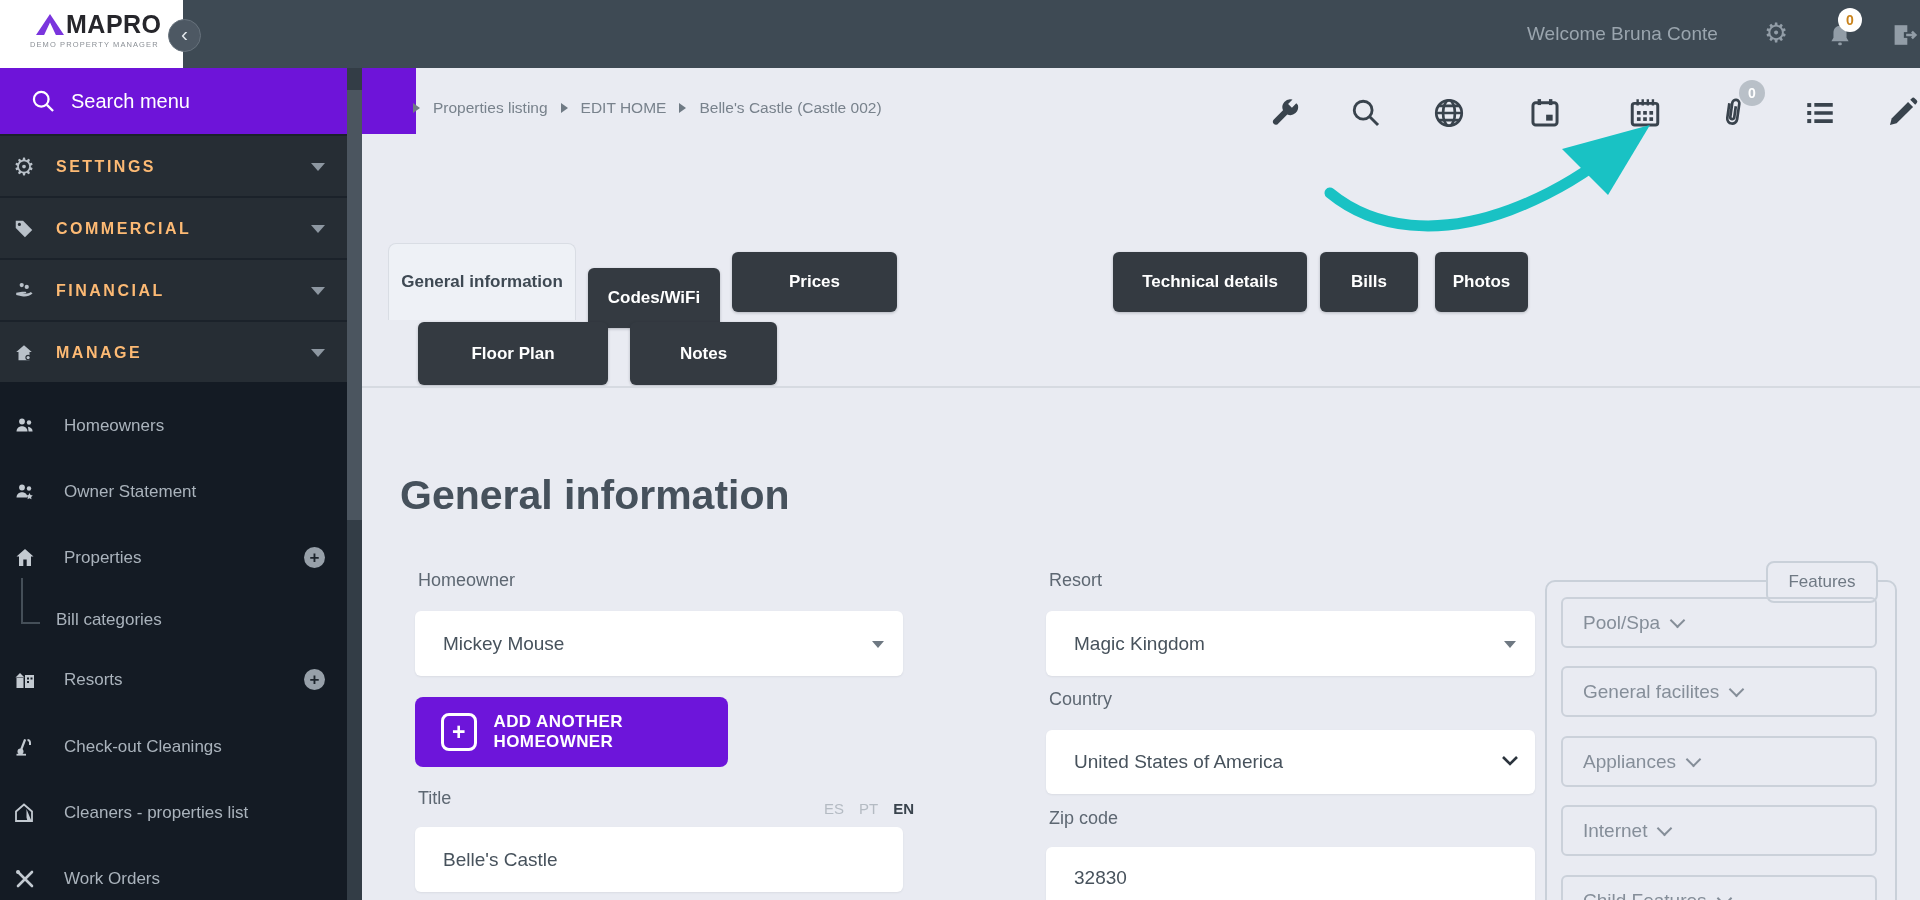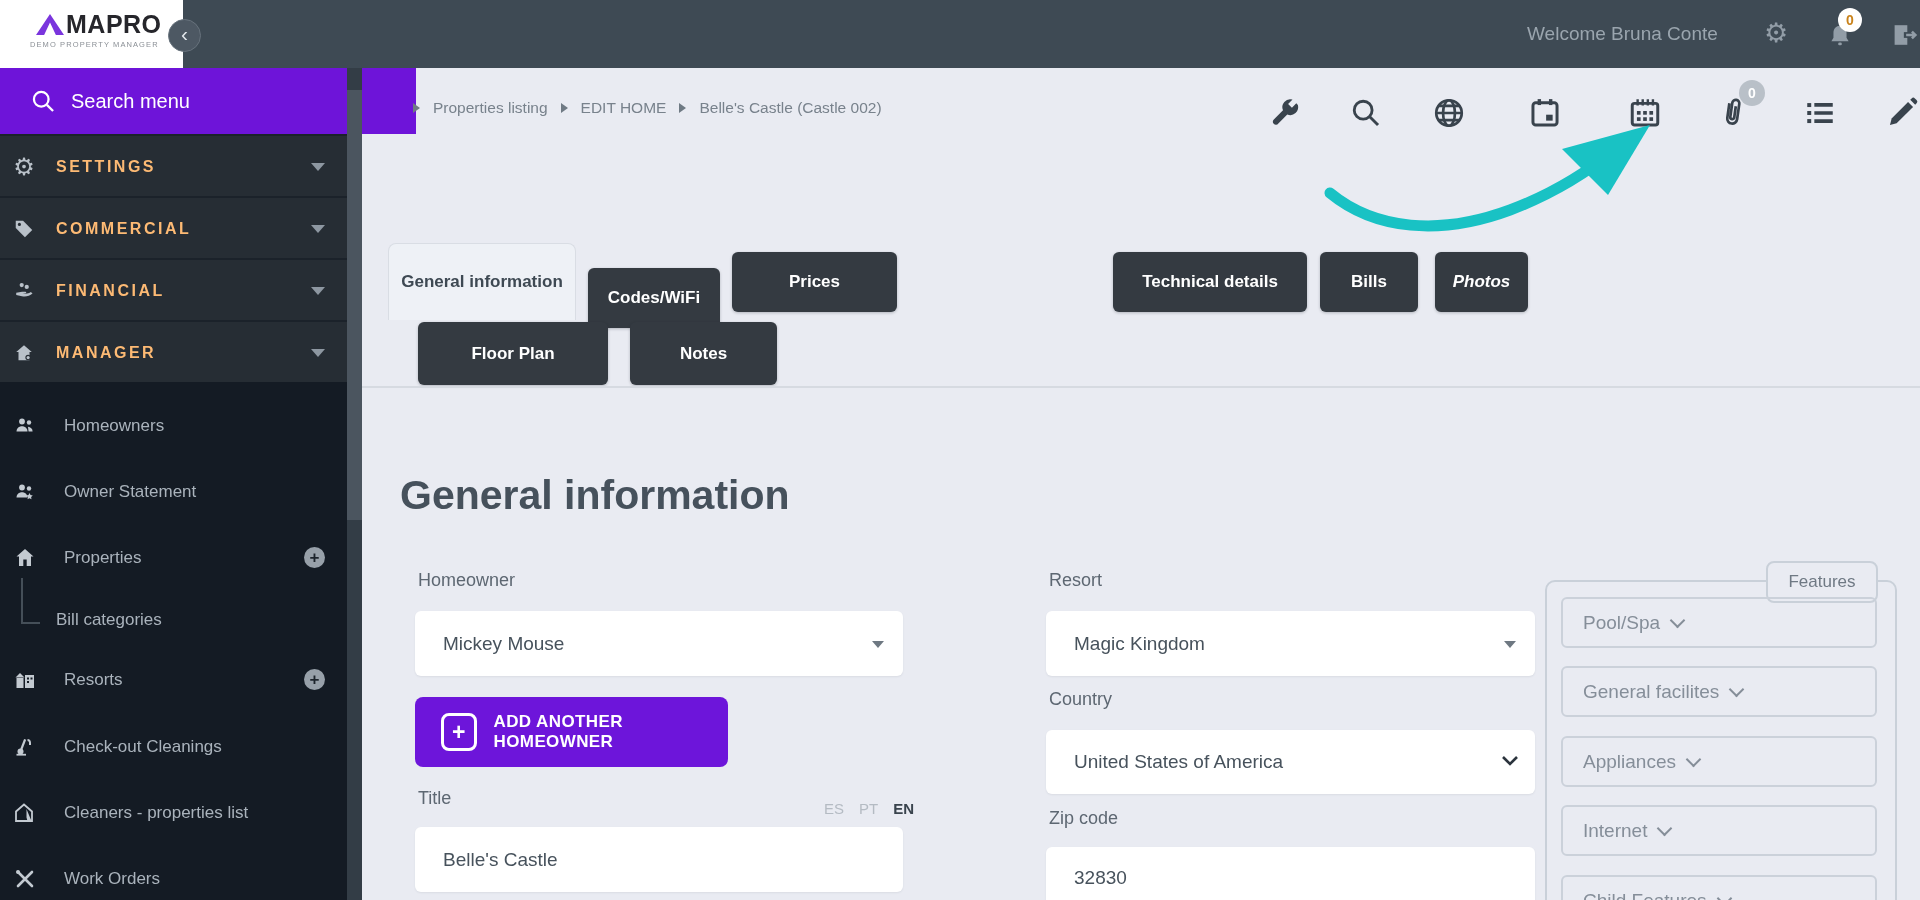--- a/index.html
+++ b/index.html
@@ -171,21 +171,21 @@
       <span class="caret-down"></span>
     </div>
     <div class="nav-section" style="top:252px;">
       <span class="ic">
         <svg width="22" height="22" viewBox="0 0 24 24">
           <path d="M12 3.5 3.5 11H6v9h12v-9h2.5Z" fill="currentColor"></path>
           <circle cx="16.5" cy="17" r="3" fill="#262d34"></circle>
             <circle cx="16.5" cy="17" r="1.7" fill="currentColor"></circle>
         </svg>
       </span>
-      <span class="lbl">MANAGER</span>
+      <span class="lbl">MANAGE</span>
       <span class="caret-down"></span>
     </div>
 
     <div class="side-lower">
       <div class="nav-item" style="top:24px;">
         <span class="ic">
           <svg width="24" height="24" viewBox="0 0 24 24">
             <circle cx="9" cy="7.5" r="2.9" fill="currentColor"></circle>
               <path d="M3.5 17.5c0-3.2 2.4-5.3 5.5-5.3s5.5 2.1 5.5 5.3Z" fill="currentColor"></path>
             <circle cx="16" cy="8.5" r="2.2" fill="currentColor"></circle>
@@ -317,21 +317,21 @@
   <svg class="tb-icon" style="left:1885px;" viewBox="0 0 24 24">
     <path d="M3.5 20.5l1.2-4.7L16.3 4.2l3.5 3.5L8.2 19.3 3.5 20.5z" fill="currentColor"></path>
     <path d="M17.8 2.7l3.5 3.5 1-1a1.6 1.6 0 0 0 0-2.3l-1.2-1.2a1.6 1.6 0 0 0-2.3 0z" fill="currentColor"></path>
   </svg>
 
   <div class="tab-active">General information</div>
   <div class="tab-dark" style="left:588px;top:268px;width:132px;height:60px;">Codes/WiFi</div>
   <div class="tab-dark" style="left:732px;top:252px;width:165px;height:60px;">Prices</div>
   <div class="tab-dark" style="left:1113px;top:252px;width:194px;height:60px;">Technical details</div>
   <div class="tab-dark" style="left:1320px;top:252px;width:98px;height:60px;">Bills</div>
-  <div class="tab-dark" style="left:1435px;top:252px;width:93px;height:60px;font-style:italic;">Photos</div>
+  <div class="tab-dark" style="left:1435px;top:252px;width:93px;height:60px;">Photos</div>
   <div class="tab-dark" style="left:418px;top:322px;width:190px;height:63px;">Floor Plan</div>
   <div class="tab-dark" style="left:630px;top:322px;width:147px;height:63px;">Notes</div>
   <div class="tabs-divider"></div>
 
   <div class="page-title">General information</div>
 
   <div class="f-label" style="left:418px;top:570px;">Homeowner</div>
   <div class="input" style="left:415px;top:611px;width:488px;height:65px;">
     <span class="val">Mickey Mouse</span>
     <span class="sel-caret"></span>

